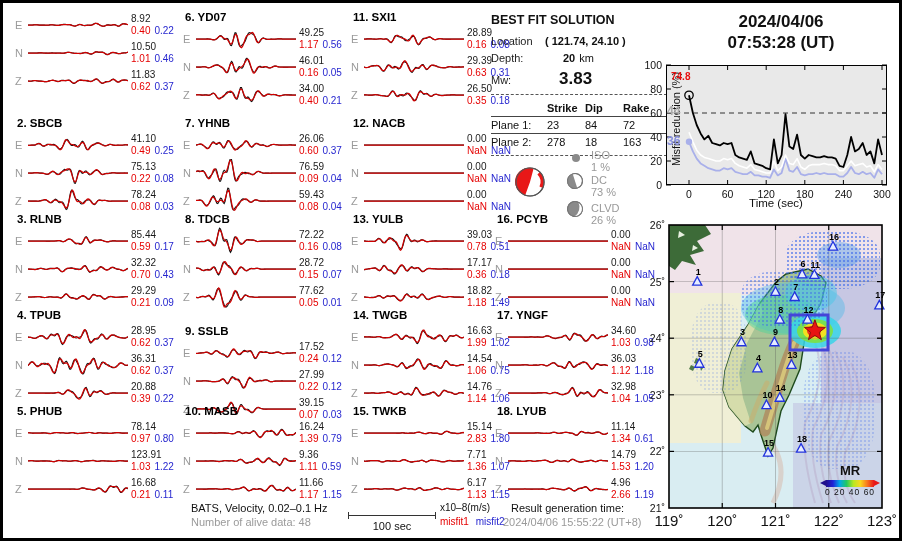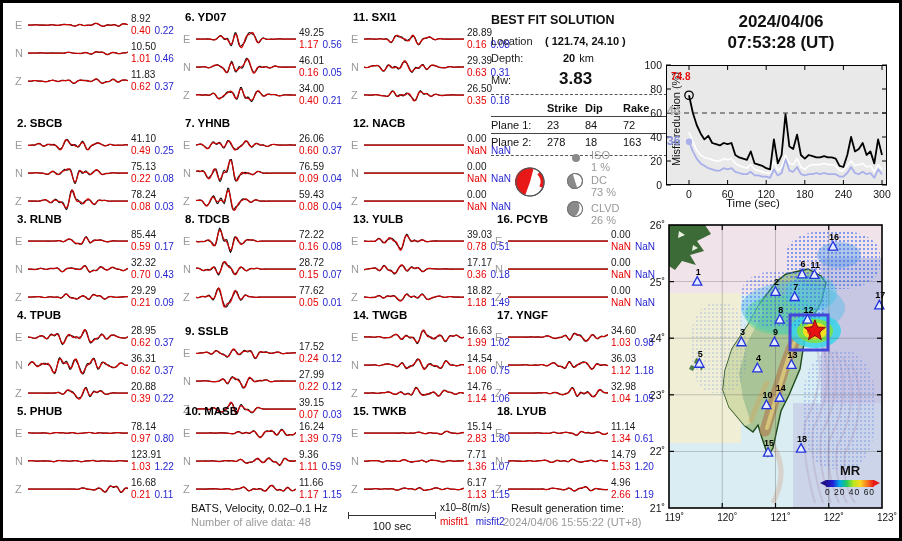--- a/index.html
+++ b/index.html
@@ -30,36 +30,36 @@
   .underline{border-bottom:1px solid #444;}
   .mech-labels{font-size:11px;color:#999;line-height:1.1;}
   
   #datetitle{position:absolute;left:670px;top:8px;width:216px;text-align:center;
              font-size:17px;font-weight:bold;line-height:1.25;}
   #misfit-bg{position:absolute;left:663px;top:62px;width:221px;height:120px;background:#e9e9e9;border:1px solid #000;box-sizing:border-box;}
   .ytick{position:absolute;font-size:10.5px;text-align:right;width:24px;color:#111;}
   .xtick{position:absolute;font-size:10.5px;width:30px;text-align:center;color:#111;}
   #ylab{position:absolute;left:613px;top:110px;width:120px;text-align:center;font-size:11px;
         transform:rotate(-90deg);transform-origin:center;}
-  #xlab{position:absolute;left:723px;top:194px;width:100px;font-size:11.5px;}
+  #xlab{position:absolute;left:723px;top:194px;width:100px;text-align:center;font-size:11.5px;}
   .ann{position:absolute;font-weight:bold;font-size:12px;}
   
   #footer1{position:absolute;left:188px;top:499px;font-size:11px;color:#111;}
   #footer2{position:absolute;left:188px;top:513px;font-size:11px;color:#9a9a9a;}
   #units{position:absolute;left:437px;top:499px;font-size:10px;color:#111;}
   #misfitkey{position:absolute;left:437px;top:513px;font-size:10px;}
   #scalebar{position:absolute;left:345px;top:509px;width:88px;height:8px;border-bottom:none;}
   #scalebar .bar{position:absolute;left:0;right:0;top:3px;border-top:1px solid #333;}
   #scalebar .tickl,#scalebar .tickr{position:absolute;top:0;width:1px;height:7px;background:#333;}
   #scalebar .tickl{left:0;} #scalebar .tickr{right:0;}
   #scalelabel{position:absolute;left:345px;top:517px;width:88px;text-align:center;font-size:11px;}
   #gentime1{position:absolute;left:508px;top:499px;font-size:11px;color:#111;}
   #gentime2{position:absolute;left:500px;top:513px;font-size:11px;color:#9a9a9a;}
   .maplab-lat{position:absolute;font-size:10.5px;width:26px;text-align:right;color:#111;}
-  .maplab-lon{position:absolute;font-size:10px;width:30px;text-align:right;color:#111;}
+  .maplab-lon{position:absolute;font-size:15px;width:30px;text-align:center;color:#111;}
   .dots{position:absolute;background-image:radial-gradient(circle,rgba(60,105,235,0.85) 0.8px,transparent 0.95px);
         background-size:4px 4px;border-radius:40%;}
   .mapnum{font:bold 9px "Liberation Sans",sans-serif;fill:#000;}
   #colorbar-wrap{position:absolute;left:819px;top:460px;width:56px;}
   #mr-label{font-size:13px;font-weight:bold;color:#111;text-align:center;width:100%;}
   #mr-bar{position:relative;margin:2px 4px 0 4px;height:7px;
           background:linear-gradient(to right,#20108c,#2020d8,#00a8e8,#22c862,#b8e820,#f8d820,#f87820,#e81818);}
   #mr-bar .arrl{position:absolute;left:-6px;top:0;width:0;height:0;border-top:3.5px solid transparent;border-bottom:3.5px solid transparent;border-right:6px solid #20108c;}
   #mr-bar .arrr{position:absolute;right:-6px;top:0;width:0;height:0;border-top:3.5px solid transparent;border-bottom:3.5px solid transparent;border-left:6px solid #e81818;}
   #mr-ticks{font-size:8.5px;color:#111;text-align:center;width:100%;letter-spacing:1px;}

